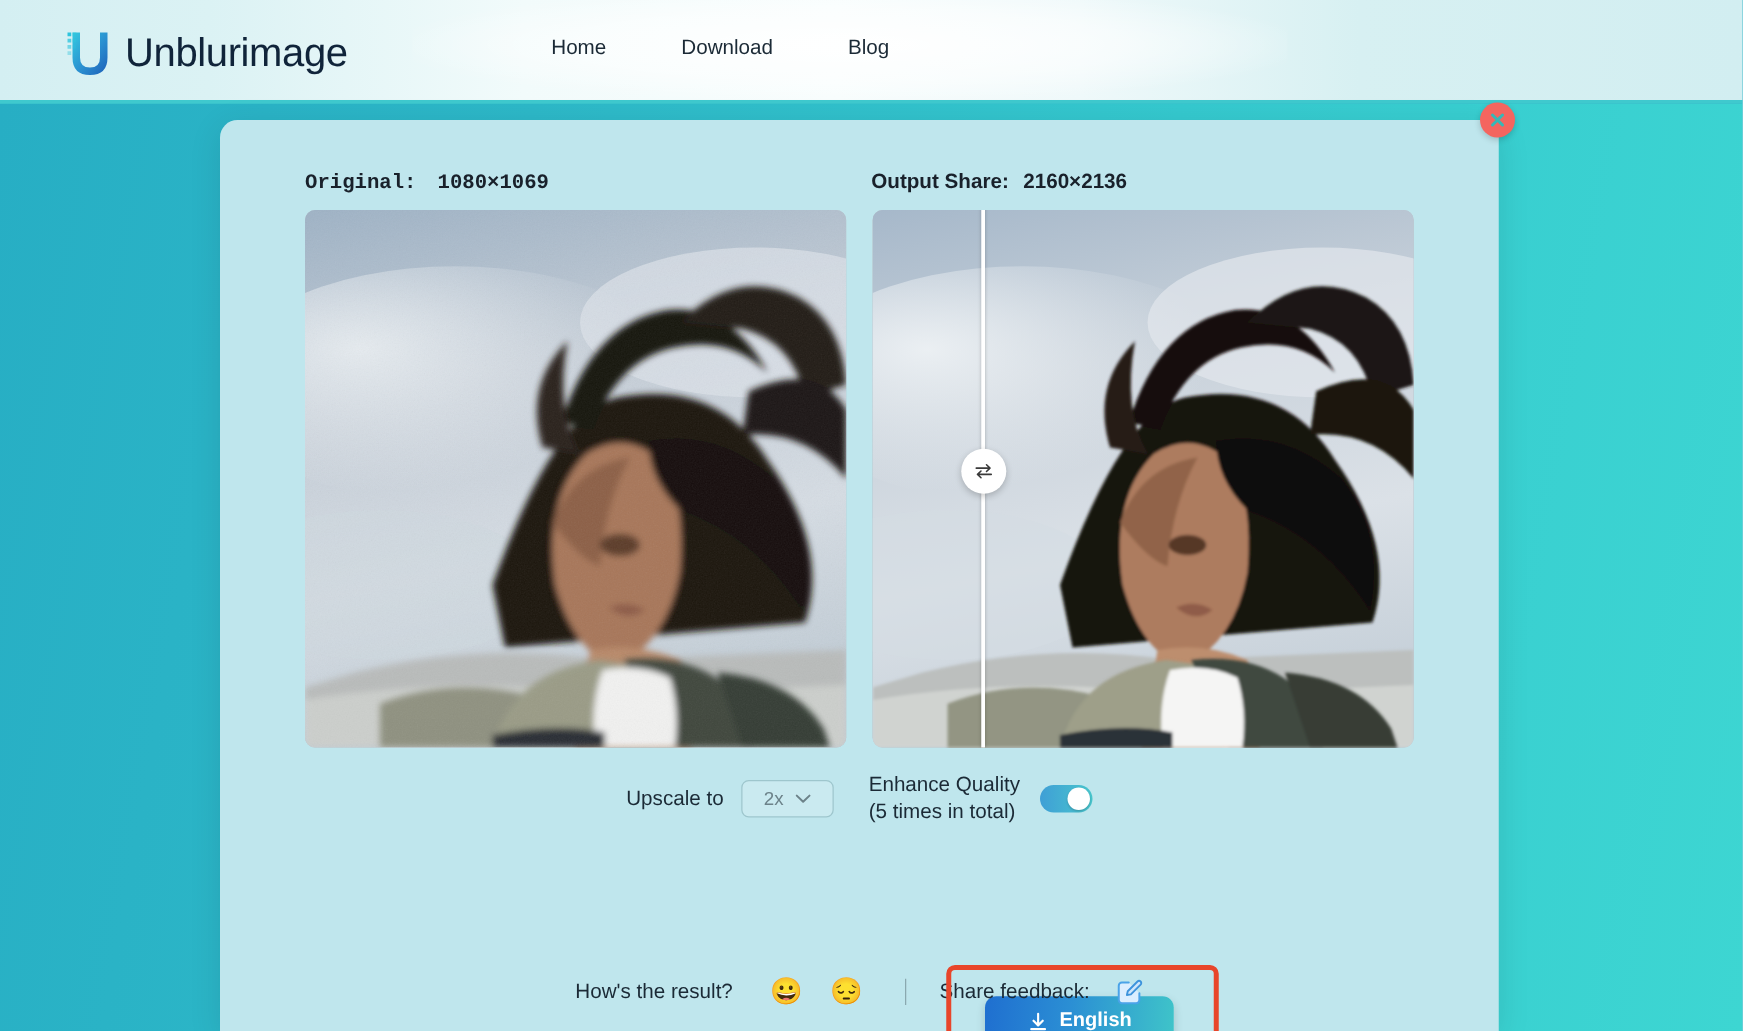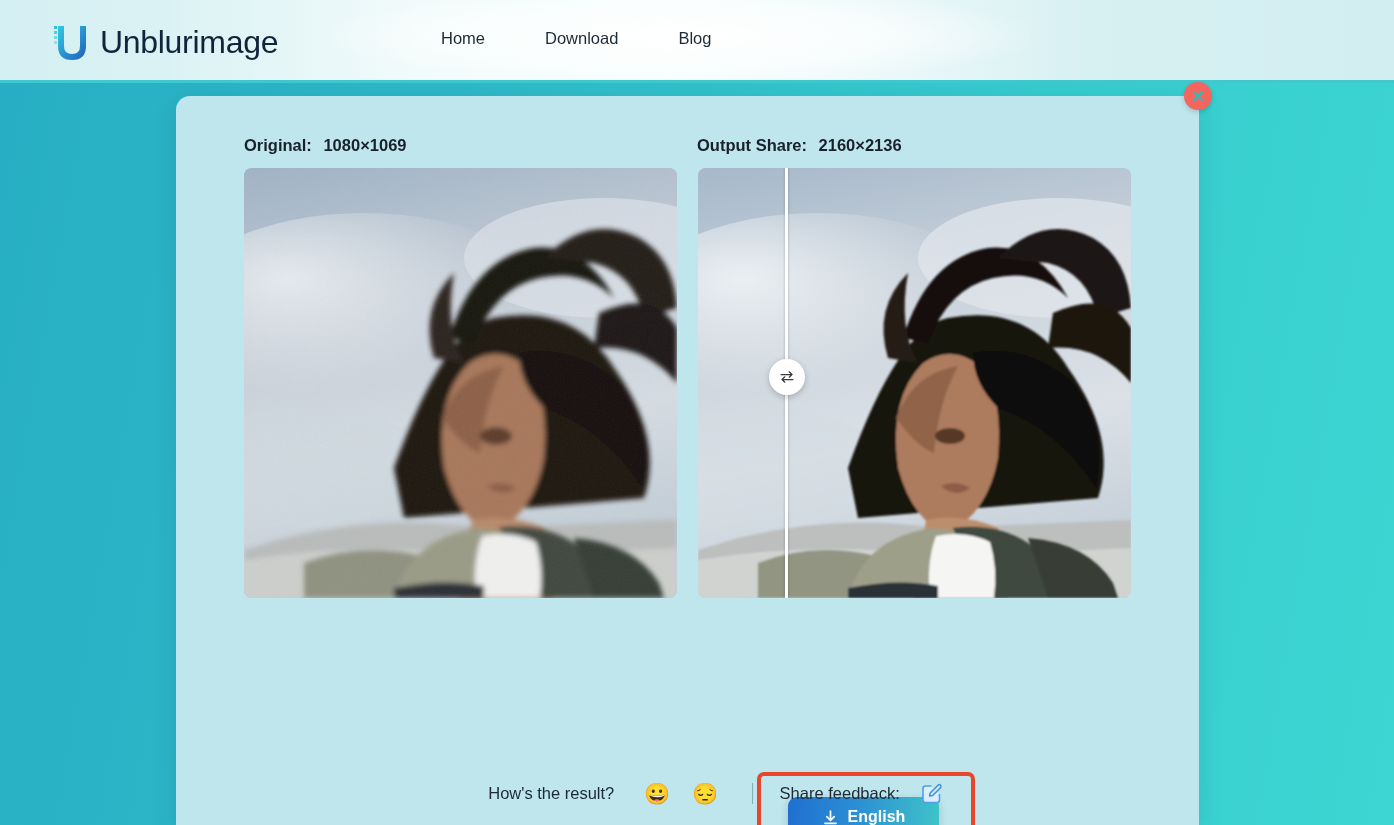--- a/index.html
+++ b/index.html
@@ -64,21 +64,21 @@
     display: flex; align-items: center; justify-content: center;
     box-shadow: 0 2px 5px rgba(0,0,0,0.18);
   }
 
   
   .labels { position: absolute; left: 0; top: 40px; width: 100%; height: 24px; }
   .label {
     position: absolute; font-size: 16.5px; font-weight: bold; color: #19212b; white-space: nowrap;
   }
   .label .dim { font-weight: bold; }
-  .label-original { left: 68px; top: 0; }
+  .label-original { left: 68px; top: 0; font-family: Liberation Mono, monospace; }
   .label-output { left: 521px; top: 0; }
 
   
   .panes { position: absolute; left: 68px; top: 72px; width: 887px; height: 430px; }
   .pane {
     position: absolute; top: 0; width: 433px; height: 430px;
     border-radius: 8px; overflow: hidden; background: #b9c0c8;
   }
   .pane-left { left: 0; }
   .pane-right { left: 454px; }
@@ -129,21 +129,21 @@
     background: linear-gradient(95deg, #1f6fd0 0%, #2b8fd4 45%, #3fc4c9 100%);
     display: flex; align-items: center; justify-content: center; gap: 9px;
     color: #ffffff; font-size: 16px; font-weight: bold;
     box-shadow: 0 3px 8px rgba(0,0,0,0.16);
   }
 
   
   .feedback {
     position: absolute; left: 0; top: 686px; width: 100%;
     display: flex; align-items: center; justify-content: center; gap: 10px;
-    font-size: 16.5px; color: #1b2a36; margin-left: 28px;
+    font-size: 16.5px; color: #1b2a36;
   }
   .fb-q { margin-right: 14px; }
   .emoji { font-size: 21px; line-height: 1; cursor: pointer; margin: 0 6px; }
   .fb-sep { width: 1px; height: 21px; background: #8aa9b0; margin: 0 17px; }
   .fb-share { margin-right: 11px; text-align: center; }
   .fb-icon { width: 22px; height: 22px; display: block; cursor: pointer; }
 </style>
 </head>
 <body>
 
@@ -308,20 +308,38 @@
     </div>
 
     <button class="swap-handle" style="left:525px">
       <svg width="18" height="18" viewBox="0 0 18 18">
         <path d="M3 6.5 H14 M11.2 3.8 L14 6.5 L11.2 9.2" fill="none" stroke="#3a3a3a" stroke-width="1.25" stroke-linecap="round" stroke-linejoin="round"></path>
         <path d="M15 11.5 H4 M6.8 8.8 L4 11.5 L6.8 14.2" fill="none" stroke="#3a3a3a" stroke-width="1.25" stroke-linecap="round" stroke-linejoin="round"></path>
       </svg>
     </button>
   </div>
 
+  <div class="controls">
+    <span class="upscale-label">Upscale to</span>
+    <div class="select-box">
+      <span>2x</span>
+      <svg width="13" height="8" viewBox="0 0 13 8">
+        <path d="M1.4 1.5 L6.5 6.4 L11.6 1.5" fill="none" stroke="#6c8289" stroke-width="1.6" stroke-linecap="round" stroke-linejoin="round"></path>
+      </svg>
+    </div>
+    <div class="enhance-wrap">
+      <div class="enhance-text">
+        <div>Enhance Quality</div>
+        <div>(5 times in total)</div>
+      </div>
+      <button class="toggle">
+        <span class="knob"></span>
+      </button>
+    </div>
+  </div>
 
   <div class="annot-box"></div>
   <button class="download-btn">
     <svg width="17" height="17" viewBox="0 0 17 17">
       <path d="M8.5 2 V11 M4.8 7.6 L8.5 11.3 L12.2 7.6" fill="none" stroke="#ffffff" stroke-width="1.7" stroke-linecap="round" stroke-linejoin="round"></path>
       <path d="M3 14.3 H14" stroke="#ffffff" stroke-width="1.7" stroke-linecap="round"></path>
     </svg>
     <span>English</span>
   </button>
 

